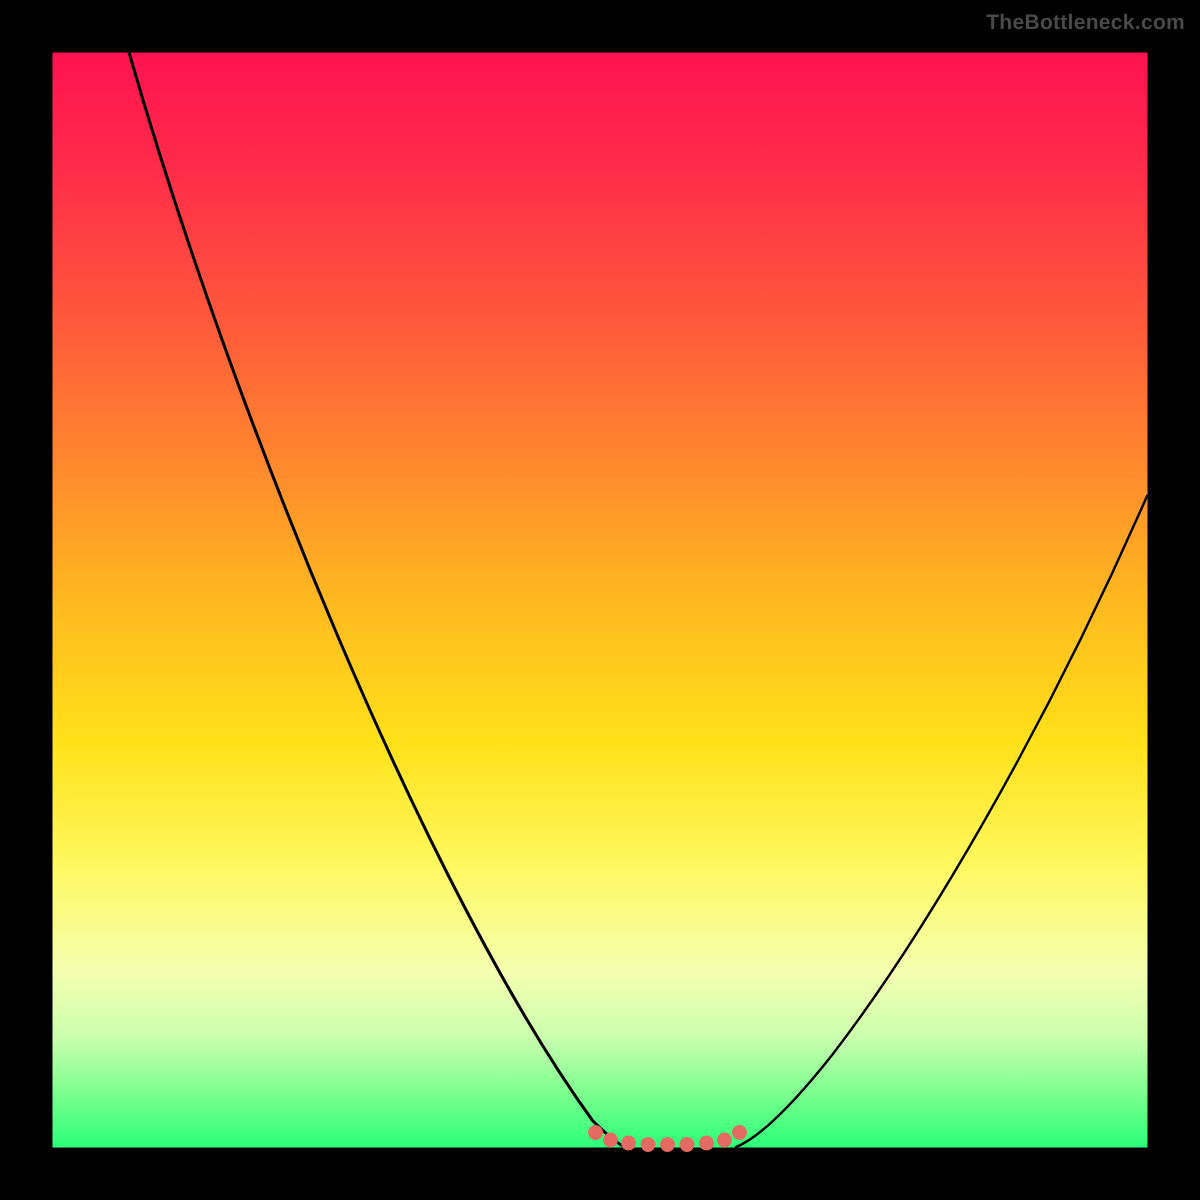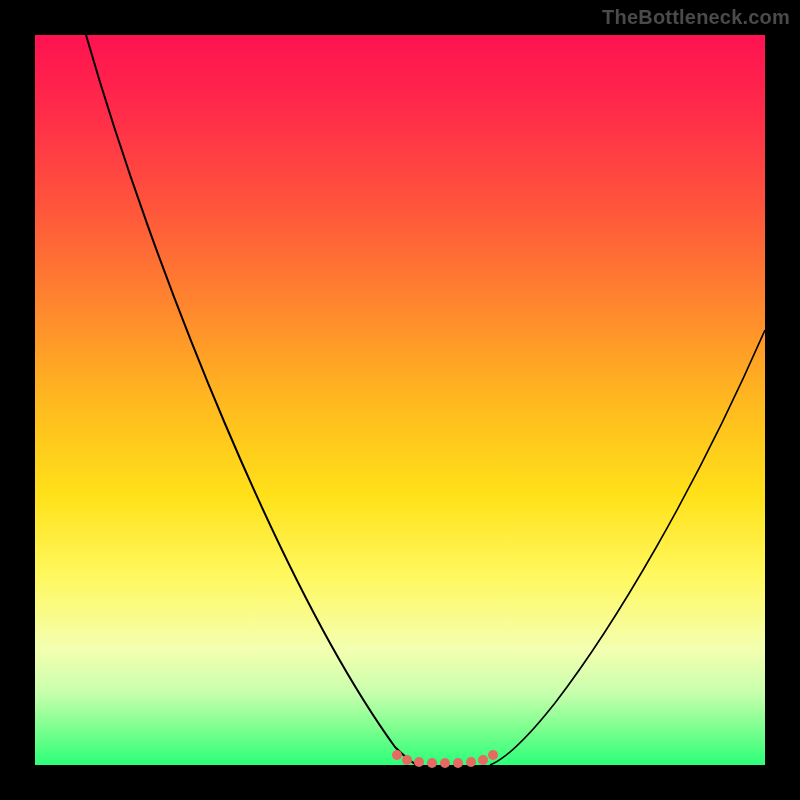--- a/index.html
+++ b/index.html
@@ -15,21 +15,21 @@
     position: relative;
     width: 800px;
     height: 800px;
     background: #000;
   }
   .watermark {
     position: absolute;
     top: 6px;
     right: 10px;
     color: #4a4a4a;
-    font-size: 20px;
+    font-size: 14px;
     font-weight: 600;
     letter-spacing: 0.2px;
     user-select: none;
   }
   .plot {
     position: absolute;
     left: 35px;
     top: 35px;
     width: 730px;
     height: 730px;

